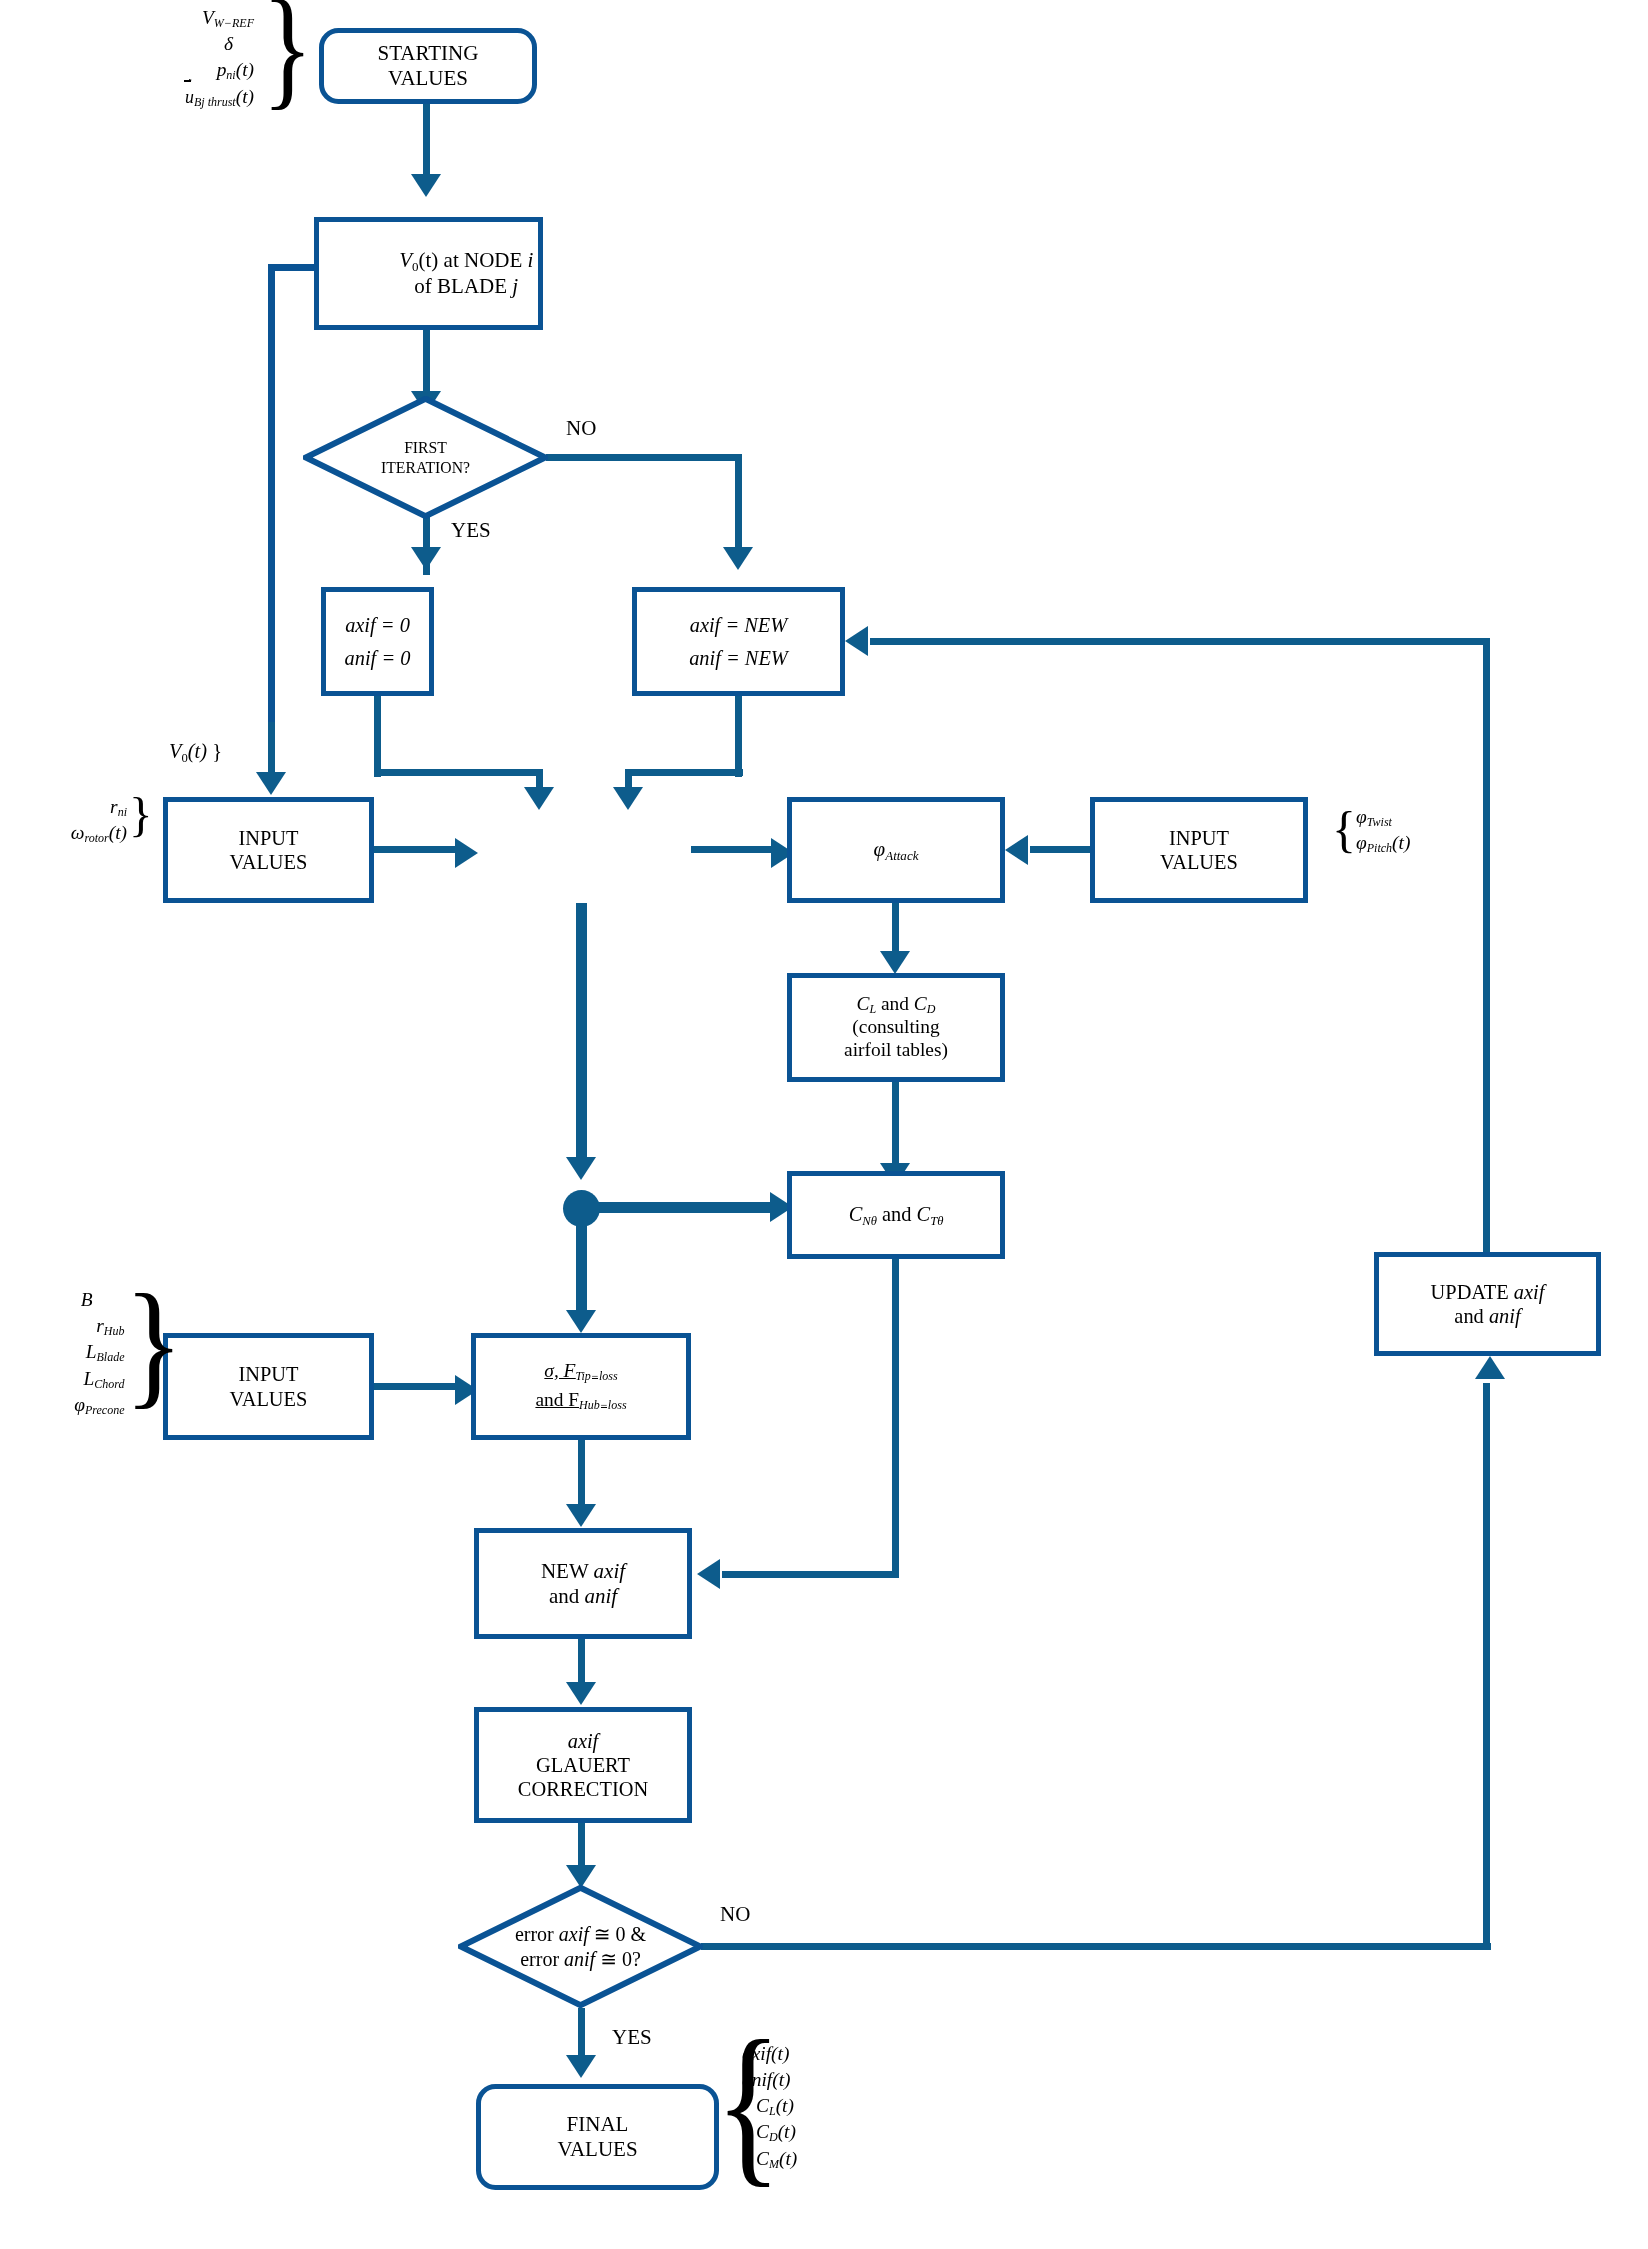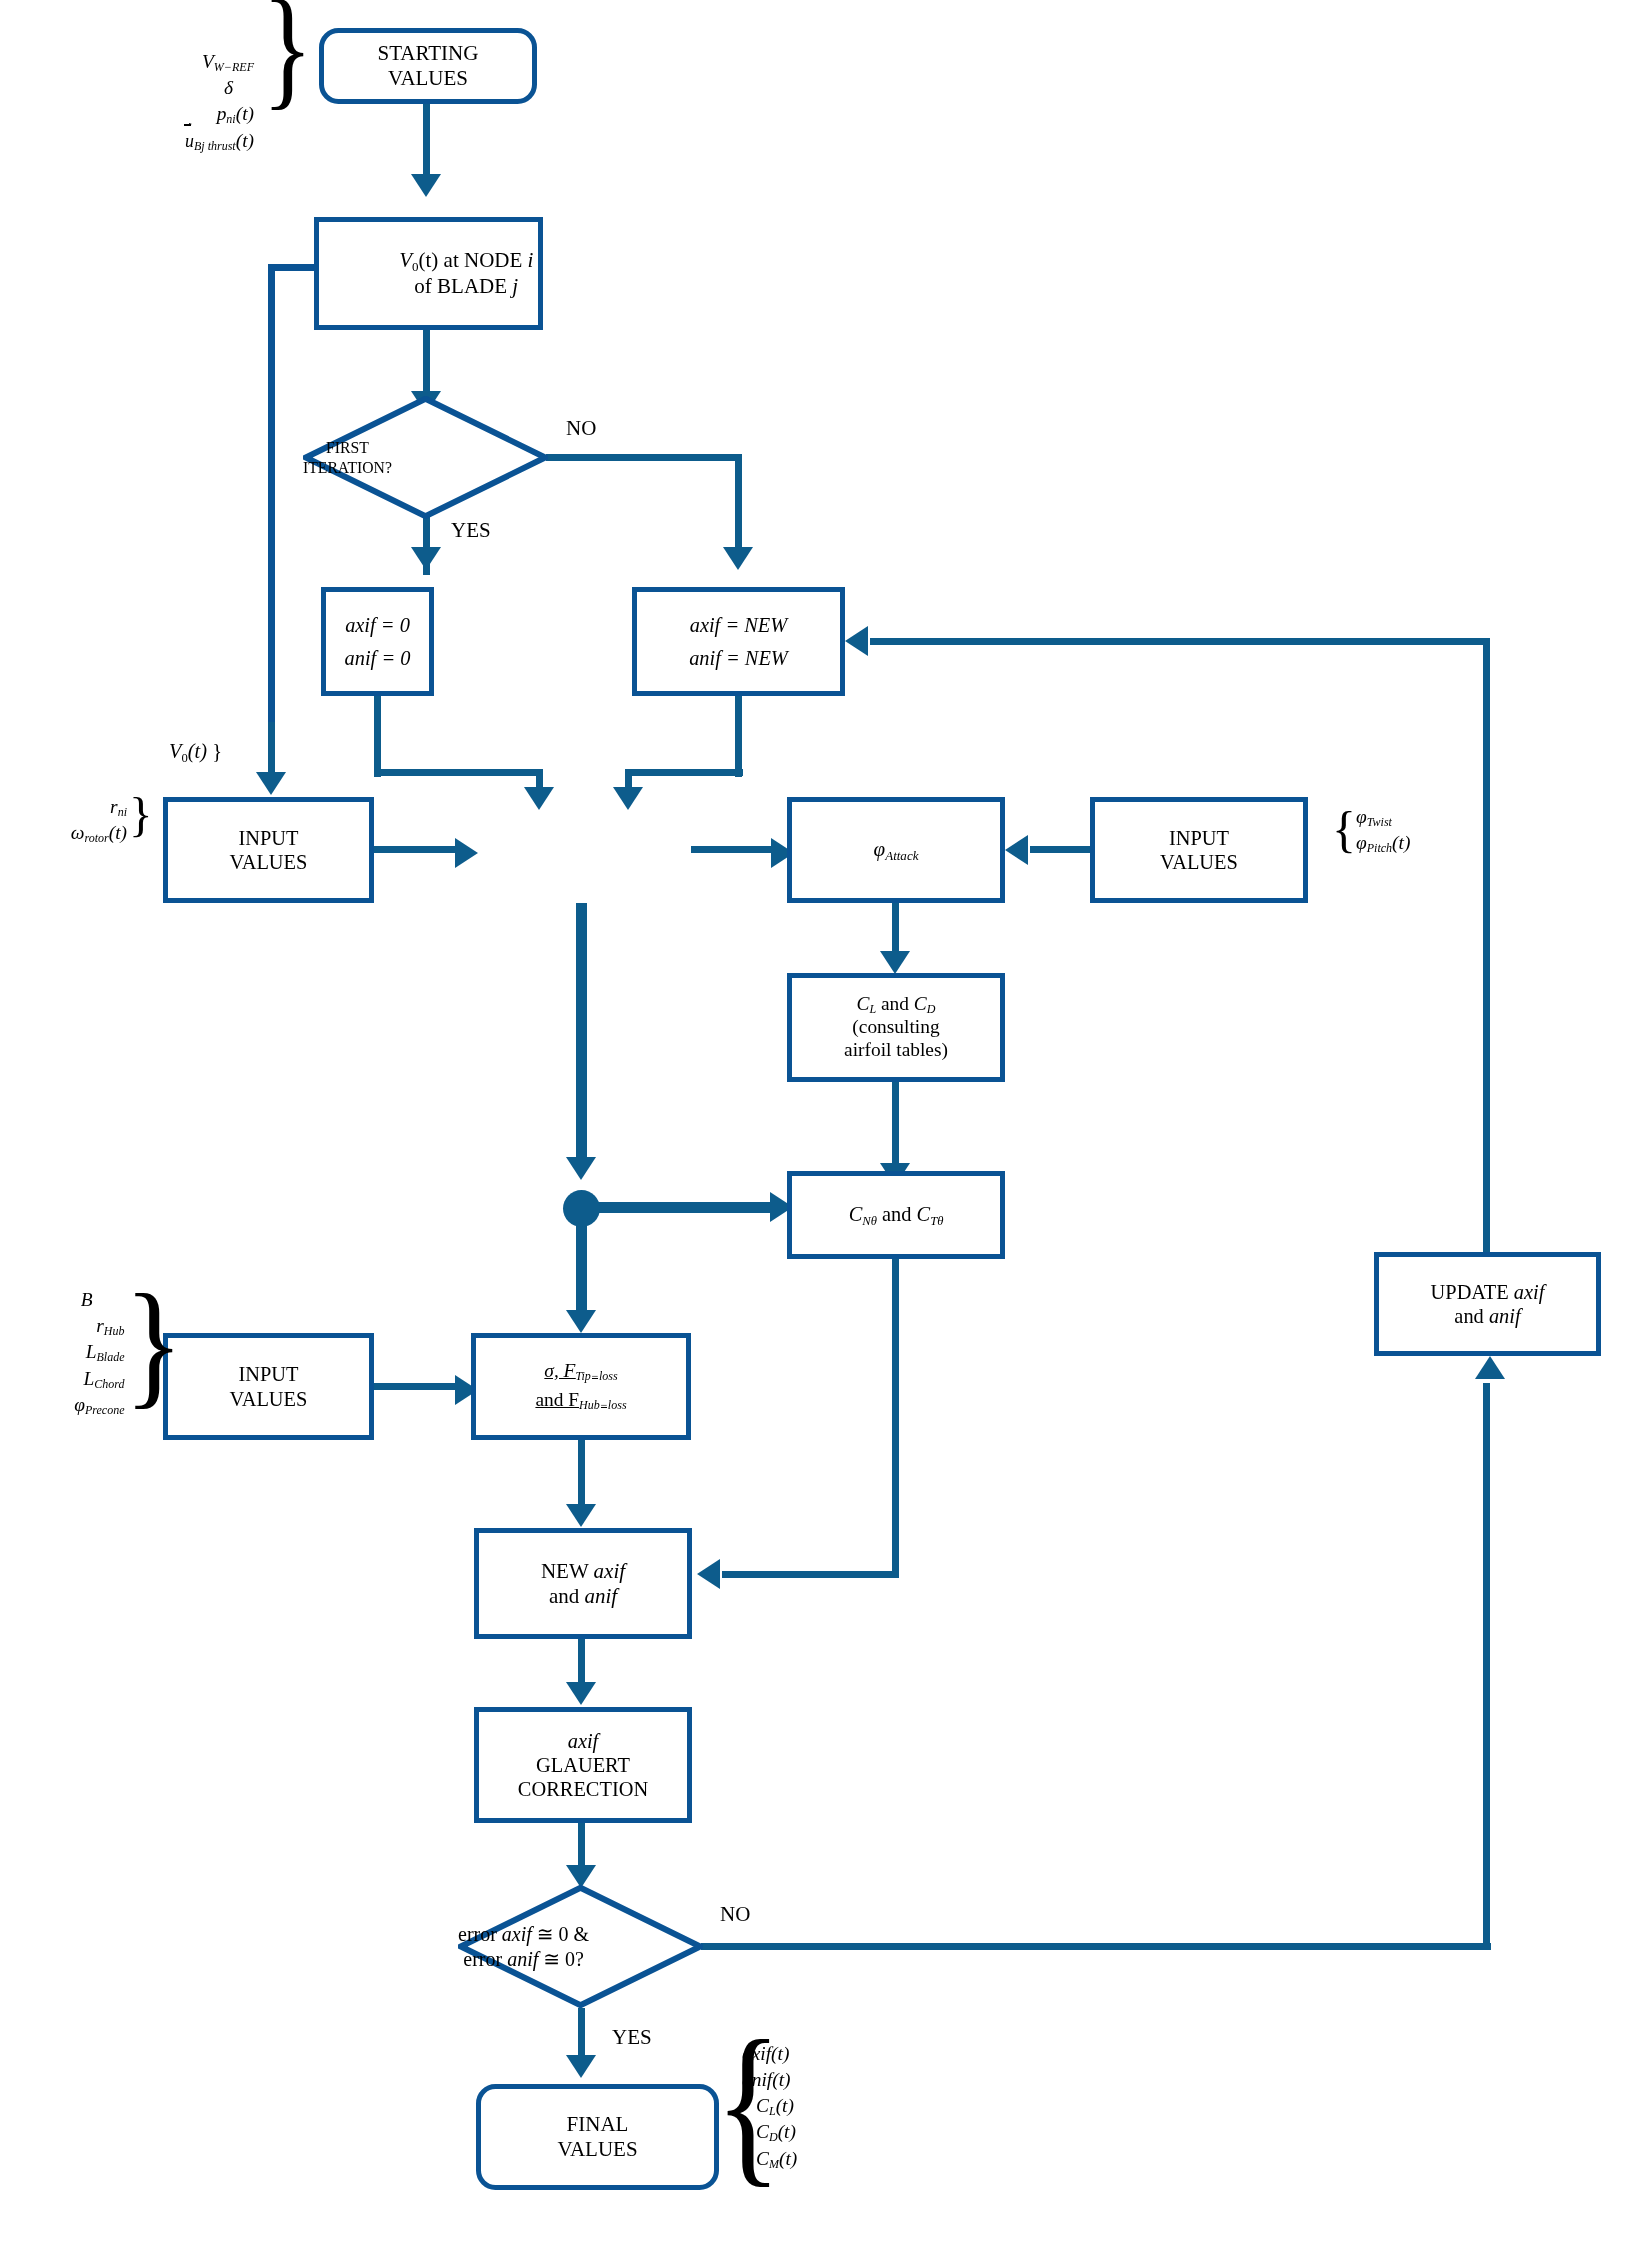--- a/index.html
+++ b/index.html
@@ -26,21 +26,21 @@
   
   .diamond{
     position:absolute;
     z-index:5;
   }
   .diamond .dshape{
     position:absolute;left:0;top:0;width:100%;height:100%;
   }
   .diamond .dlabel{
     position:absolute;left:0;top:0;width:100%;height:100%;
-    display:flex;align-items:center;
+    display:flex;align-items:center;justify-content:center;
     text-align:center;color:#000;line-height:1.25;
     z-index:2;
   }
 
   
   .ln{position:absolute;background:#0a5394;z-index:2;}
   .lnt{position:absolute;background:#0d5c8c;z-index:2;}
   .arw{position:absolute;width:0;height:0;z-index:3;}
   .arw.down{border-left:15.3px solid transparent;border-right:15.3px solid transparent;border-top:23px solid #0d5c8c;}
   .arw.up{border-left:15.3px solid transparent;border-right:15.3px solid transparent;border-bottom:23px solid #0d5c8c;}
@@ -61,21 +61,21 @@
 
   .stack{position:absolute;display:flex;flex-direction:column;z-index:6;color:#000;}
   .stack .row{white-space:nowrap;line-height:1.34;}
   .bracebig{position:absolute;z-index:6;color:#000;line-height:1;}
 </style>
 </head>
 <body>
 
 <div id="stage">
 
-  <div class="stack" style="left:134px; top:4.6px; width:120px; align-items:flex-end; font-size:19.4px;margin-top:44px;">
+  <div class="stack" style="left:134px; top:4.6px; width:120px; align-items:flex-end; font-size:19.4px;">
     <div class="row"><span class="it">V</span><sub>W−REF</sub></div>
     <div class="row" style="padding-right:21px;"><span class="it">δ</span></div>
     <div class="row"><span class="it">p</span><sub>ni</sub><span class="it">(t)</span></div>
     <div class="row"><span class="vecwrap"><span class="bar"></span><span class="it" style="font-size:0.92em;">u</span></span><sub>Bj thrust</sub><span class="it">(t)</span></div>
   </div>
   <div class="bracebig" style="left:262px; top:-4.6px; font-size:106px; transform:scaleY(1.25);">}</div>
 
   <div class="node round" style="left:319px; top:28px; width:218px; height:76px; font-size:21px;">
     <div class="inner">
       <div>STARTING</div>

